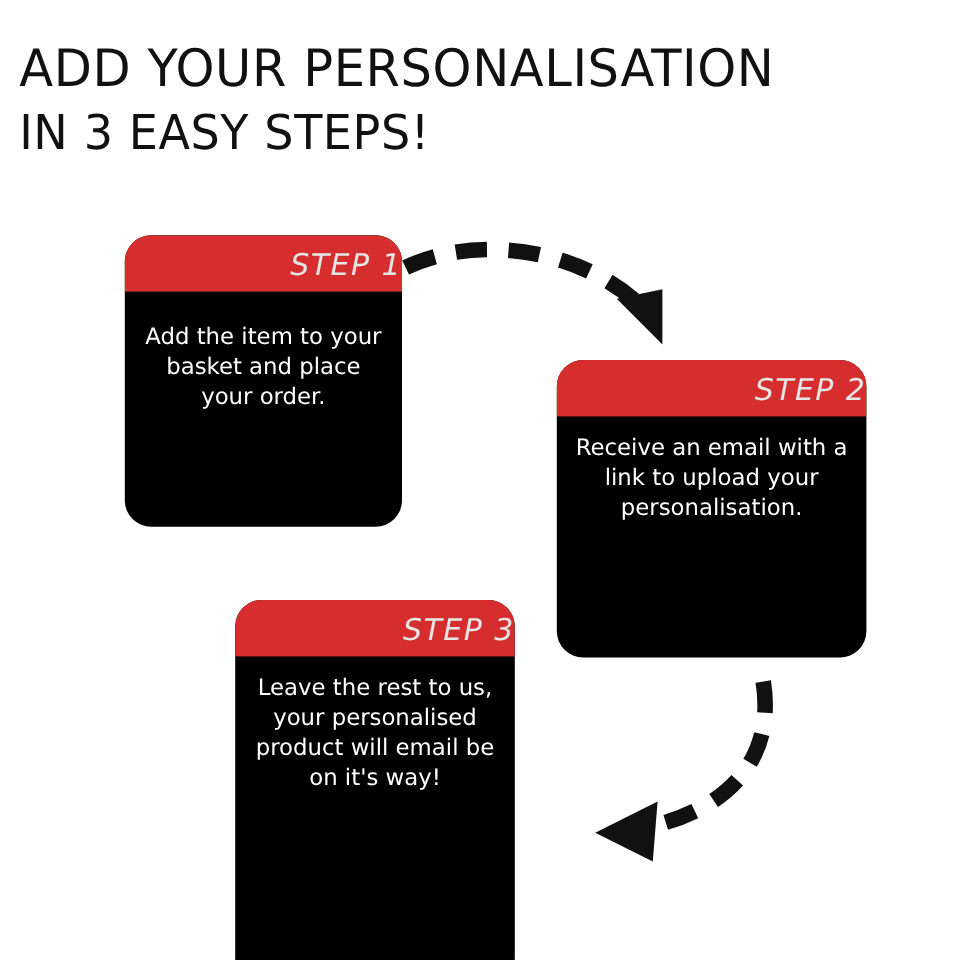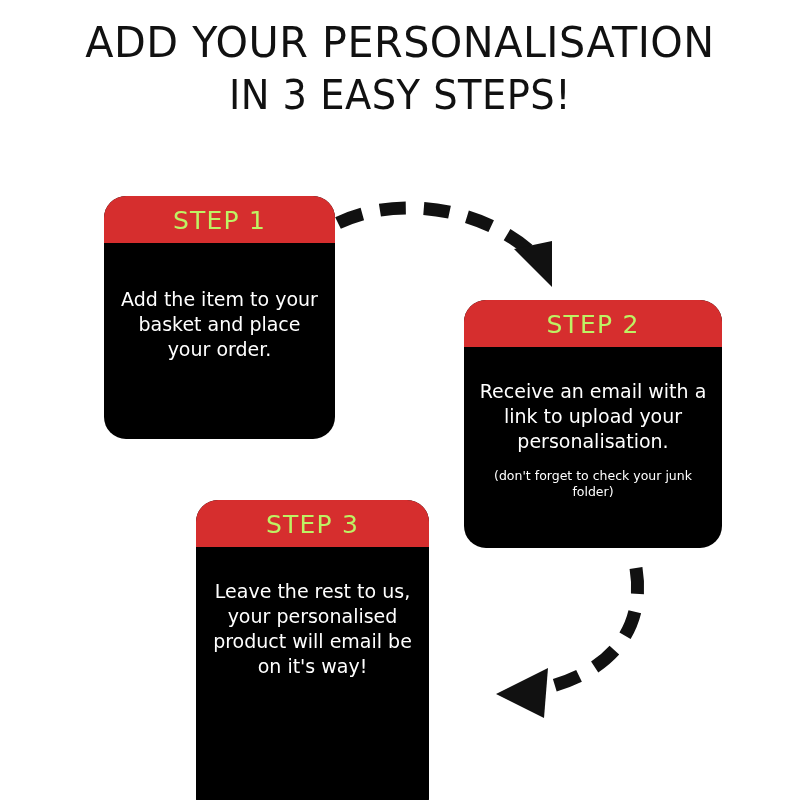--- a/index.html
+++ b/index.html
@@ -17,24 +17,24 @@
   }
 
   #diagram {
     position: absolute;
     inset: 0;
   }
 
   
   .heading {
     position: absolute;
-    top: 16px;
+    top: 32px;
     left: 0;
     width: 800px;
-    text-align: center;
+    text-align: left;
     font-family: "DejaVu Sans", sans-serif;
     font-weight: 400;
     letter-spacing: 0.5px;
     line-height: 1.25;
   }
   .heading .line {
     display: block;
     font-size: 43px;
     color: #111111;
     transform: scaleX(0.96);
@@ -48,54 +48,54 @@
     position: absolute;
     background: #000000;
     border-radius: 22px;
     overflow: hidden;
     box-sizing: border-box;
     display: flex;
     flex-direction: column;
   }
   .card-header {
     background: #d62e2e;
-    color: #bef264;
-    text-align: center;
+    color: #e5e5e5;
+    text-align: right;
     font-size: 25px;
     letter-spacing: 1.2px;
     padding: 10px 0 8px 0;
     flex: none;
+    font-style: italic;
   }
   .card-body {
     color: #ffffff;
     text-align: center;
     font-size: 19px;
     line-height: 1.32;
     padding: 18px 14px 2px 14px;
     flex: 1 1 auto;
     display: flex;
     flex-direction: column;
     align-items: center;
-    margin-top: 18px;
   }
   .card-note {
     font-size: 12.5px;
     line-height: 1.3;
     color: #ffffff;
     margin-top: 14px;
     padding: 0 10px;
     text-align: center;
   }
 
   
   #step-1 { left: 104px; top: 196px; width: 231px; height: 243px; }
   #step-1 .card-body { padding-top: 26px; }
 
   #step-2 { left: 464px; top: 300px; width: 258px; height: 248px; }
-  #step-2 .card-body { padding-top: 14px; }
+  #step-2 .card-body { padding-top: 14px; gap: 43px; }
 
   #step-3 { left: 196px; top: 500px; width: 233px; height: 320px; }
   #step-3 .card-body { padding-top: 14px; }
 
   
   .arrow {
     position: absolute;
     pointer-events: none;
   }
   #arrow-1 { left: 330px; top: 185px; }
@@ -113,21 +113,20 @@
 
   <div class="card" id="step-1">
     <div class="card-header">STEP 1</div>
     <div class="card-body">Add the item to your basket and place your order.</div>
   </div>
 
   <div class="card" id="step-2">
     <div class="card-header">STEP 2</div>
     <div class="card-body">
       <span>Receive an email with a link to upload your personalisation.</span>
-      <span class="card-note">(don't forget to check your junk folder)</span>
     </div>
   </div>
 
   <div class="card" id="step-3">
     <div class="card-header">STEP 3</div>
     <div class="card-body">Leave the rest to us, your personalised product will email be on it's way!</div>
   </div>
 
   <svg class="arrow" id="arrow-1" width="260" height="120" viewBox="0 0 260 120">
     <path d="M8 38 C 70 8, 160 24, 208 74" fill="none" stroke="#111111" stroke-width="13" stroke-linecap="butt" stroke-dasharray="26 18"></path>

